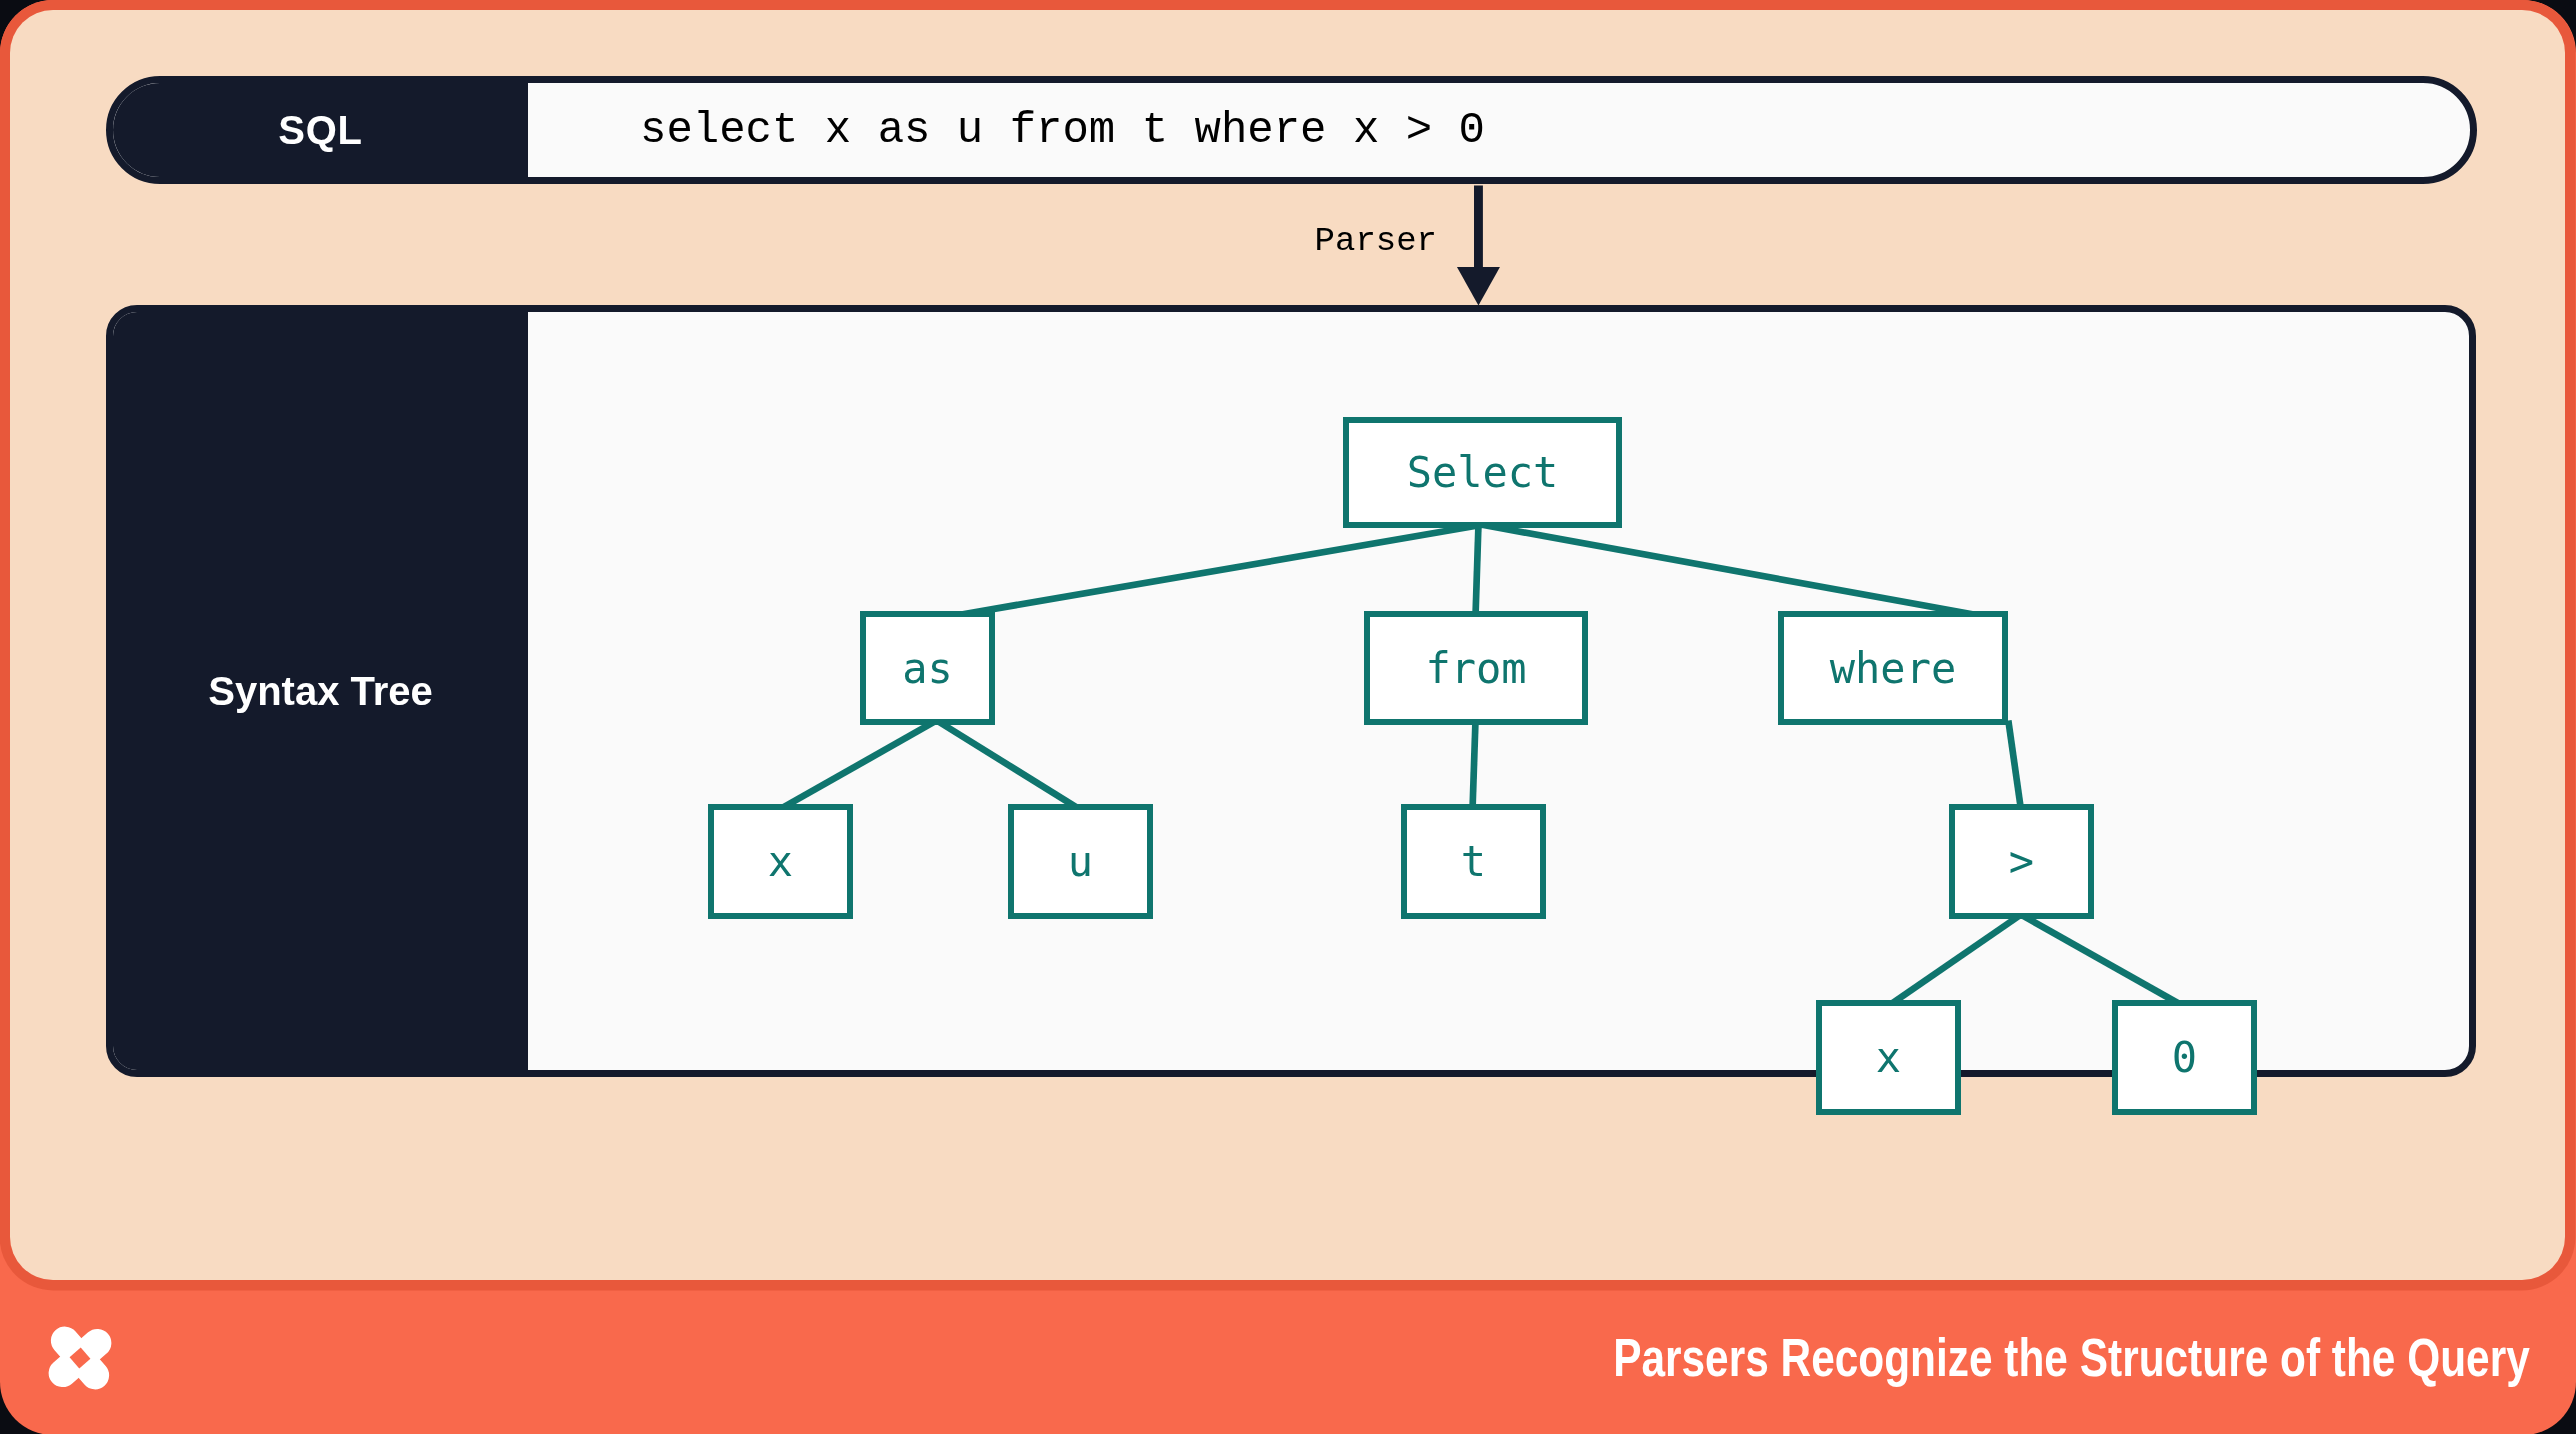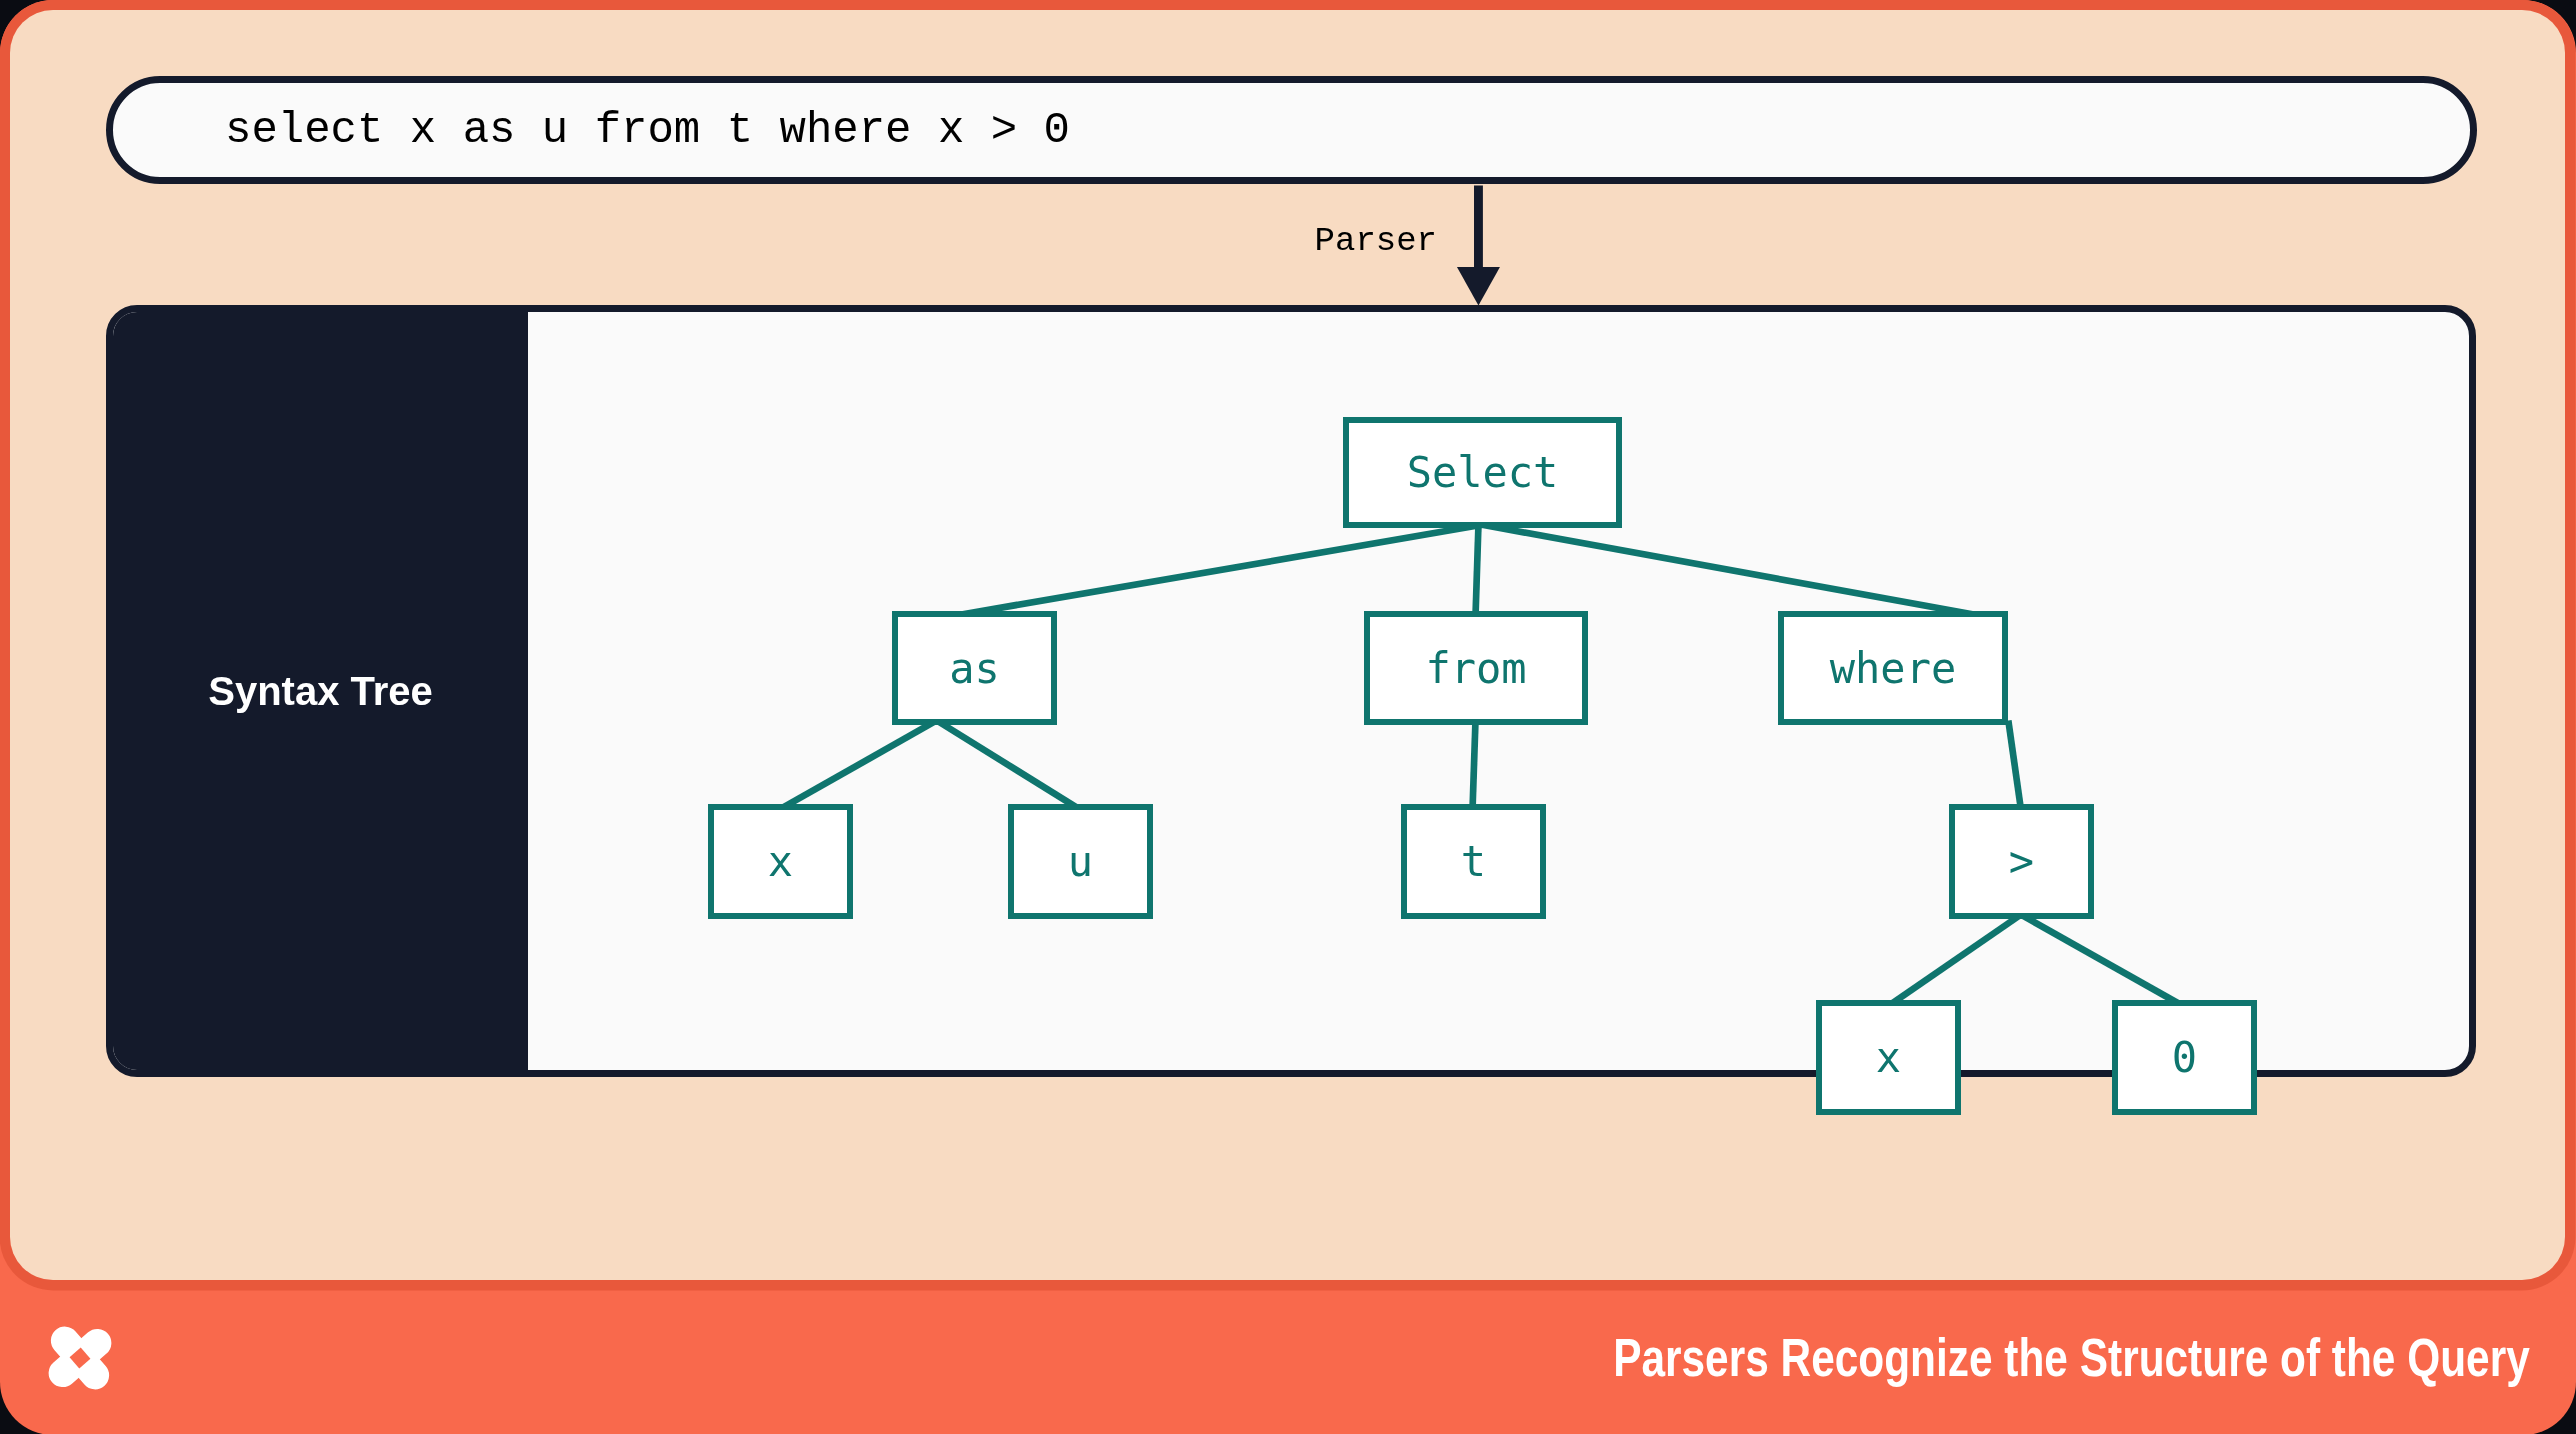--- a/index.html
+++ b/index.html
@@ -30,21 +30,21 @@
               background:#FAFAFA;border:7.4px solid #141A2B;border-radius:31px;
               display:flex;overflow:hidden;box-sizing:border-box;}
   .tree-side{width:415px;flex:0 0 auto;background:#141A2B;display:flex;
              align-items:center;justify-content:center;}
   .tree-side span{color:#FFFFFF;font-size:40px;font-weight:bold;}
 
   .tree-node{position:absolute;background:#ffffff;border:6px solid #0F756E;
              box-sizing:border-box;display:flex;align-items:center;justify-content:center;
              font-family:"DejaVu Sans Mono",monospace;font-size:42px;color:#0F756E;}
   .n-select{left:1343px;top:417px;width:279px;height:111px;}
-  .n-as{left:892px;top:611px;width:165px;height:114px;}
+  .n-as{left:860px;top:611px;width:135px;height:114px;}
   .n-from{left:1364px;top:611px;width:224px;height:114px;}
   .n-where{left:1778px;top:611px;width:230px;height:114px;}
   .n-x1{left:708px;top:804px;width:145px;height:115px;}
   .n-u{left:1008px;top:804px;width:145px;height:115px;}
   .n-t{left:1401px;top:804px;width:145px;height:115px;}
   .n-gt{left:1949px;top:804px;width:145px;height:115px;}
   .n-x2{left:1816px;top:1000px;width:145px;height:115px;}
   .n-zero{left:2112px;top:1000px;width:145px;height:115px;}
 
   
@@ -54,20 +54,23 @@
                 transform-origin:100% 50%;}
 </style>
 </head>
 <body>
 
 <div id="canvas">
   <div class="coral-frame">
     <div class="peach-rect"></div>
 
     <div class="sql-pill">
+      <div class="sql-badge">
+        <span>SQL</span>
+      </div>
       <div class="sql-query">select x as u from t where x &gt; 0</div>
     </div>
 
     <svg class="overlay" aria-hidden="true" viewBox="0 0 3476 1936" width="2576" height="1435">
       <line x1="1995" y1="250" x2="1995" y2="368" stroke="#141A2B" stroke-width="12"></line>
       <polygon points="1995,412 1966,360 2024,360" fill="#141A2B"></polygon>
     </svg>
     <div class="parser-label">Parser</div>
 
     <div class="tree-panel">

